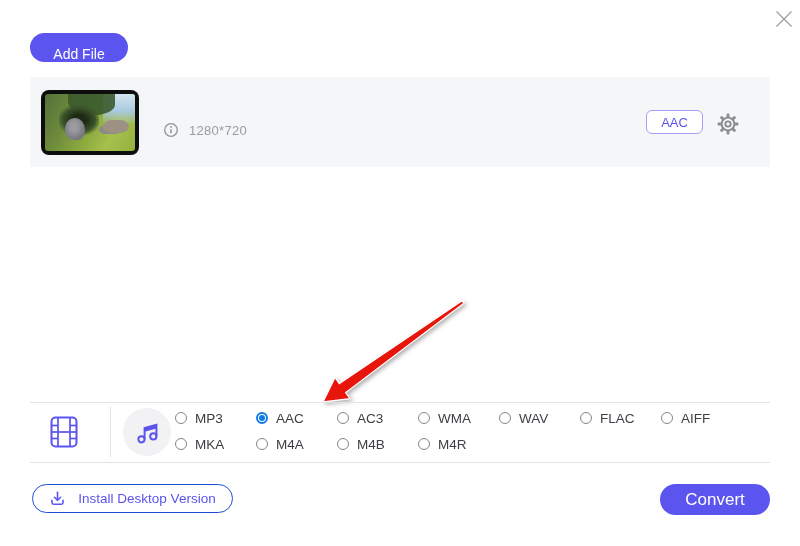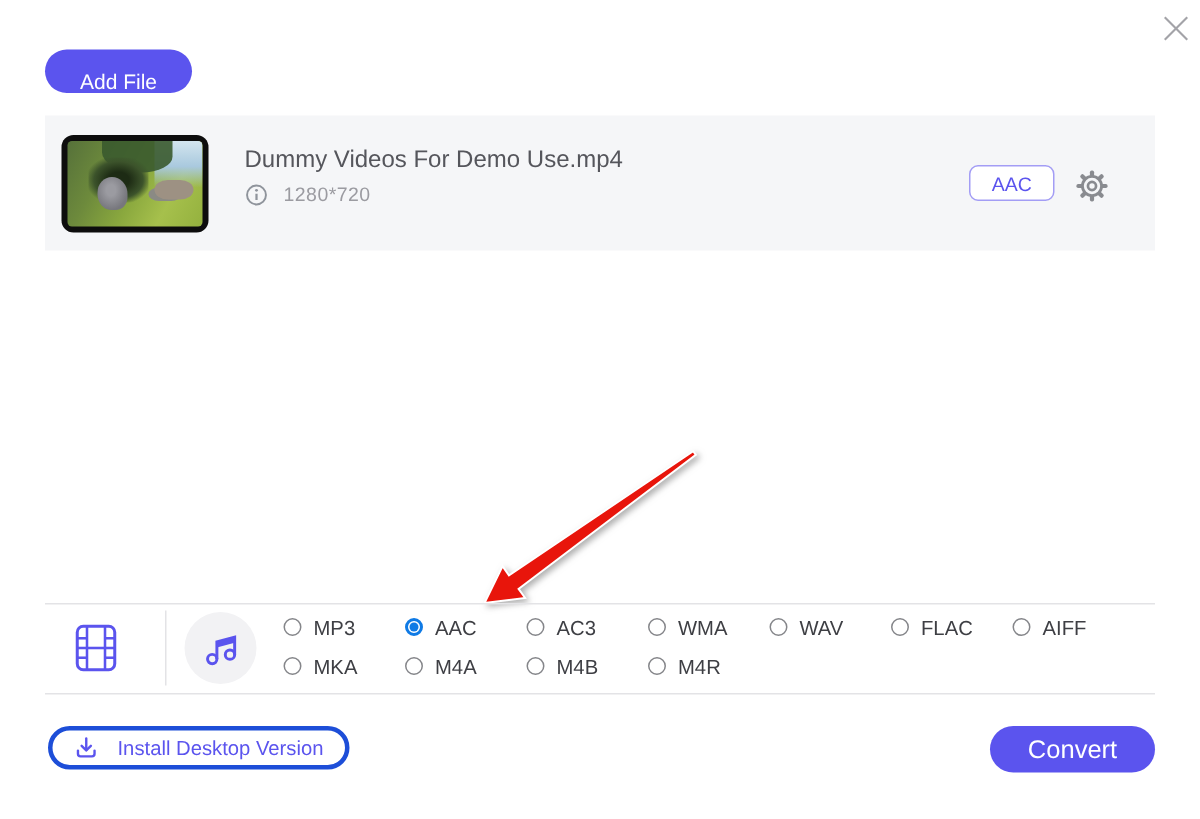--- a/index.html
+++ b/index.html
@@ -28,54 +28,54 @@
     background:linear-gradient(180deg,#d3e5ef 0%,#a9c9de 55%,rgba(169,201,222,0) 100%); }
   .trees { position:absolute; left:26%; top:-6%; width:52%; height:42%;
     background:#3a5a2e; border-radius:0 0 55% 70%; opacity:.9; }
   .burrow{ position:absolute; left:16%; top:20%; width:44%; height:52%;
     background:radial-gradient(ellipse at 50% 50%, #1d2b14 25%, #3c532b 58%, rgba(60,83,43,0) 78%); }
   .bunny { position:absolute; left:22%; top:42%; width:22%; height:38%;
     background:radial-gradient(ellipse at 45% 40%, #9b9ba1 20%, #77777d 70%); border-radius:55% 60% 45% 55%; }
   .rocks { position:absolute; right:7%; top:46%; width:29%; height:23%;
     background:#9d9183; border-radius:45%/65%; box-shadow:-6px 3px 0 -2px #8a8a84; }
   .fname { position:absolute; left:133px; top:21px; font-size:16px; color:#55565c; }
-  .meta  { position:absolute; left:133px; top:45px; display:flex; gap:10px; }
+  .meta  { position:absolute; left:133px; top:45px; display:flex; align-items:center; gap:10px; }
   .meta-res { font-size:13px; color:#9b9ba1; letter-spacing:.3px; }
   .chip {
     position:absolute; left:616px; top:33px; width:57px; height:24px;
     border:1px solid #a39df5; border-radius:6px; background:#ffffff;
     color:var(--accent); font-size:13px; display:flex; align-items:center; justify-content:center; cursor:pointer;
   }
   .gear { position:absolute; left:687px; top:36px; width:22px; height:22px; cursor:pointer; }
 
   
   .arrow-svg { left:310px; top:290px; width:170px; height:125px;
     filter:drop-shadow(2px 2px 2px rgba(110,110,110,.55)); pointer-events:none; }
 
   
   .line { background:#e3e3e6; }
   .line-top    { left:30px; top:402px; width:740px; height:1px; }
   .line-bottom { left:30px; top:462px; width:740px; height:1px; }
   .vdivider    { left:110px; top:407px; width:1px; height:50px; background:#e3e3e6; }
   .film-icon   { left:50px; top:416px; width:28px; height:32px; cursor:pointer; }
   .music-circle{ left:123px; top:408px; width:48px; height:48px; border-radius:50%;
     background:#f2f2f4; display:flex; align-items:center; justify-content:center; }
-  .fmt-grid { left:189px; top:408px; width:575px; height:46px;
+  .fmt-grid { left:175px; top:408px; width:575px; height:46px;
     display:flex; flex-wrap:wrap; align-content:space-between; }
   .fmt { width:81px; height:20px; display:flex; align-items:center; gap:8px; cursor:pointer; }
   .radio { width:12px; height:12px; border:1px solid #85868a; border-radius:50%;
     background:#fff; position:relative; flex:none; }
   .radio.sel { border:2px solid var(--radio-blue); }
   .radio.sel::after { content:""; position:absolute; inset:1px; border-radius:50%; background:var(--radio-blue); }
   .fmt-label { font-size:13.5px; color:#3e3f44; }
 
   
   .install-btn {
     left:32px; top:484px; width:201px; height:29px; border-radius:15px;
-    border:3px solid #1d4ed8; background:#fff; color:var(--accent); font-size:13.5px;
+    border:1px solid #1d4ed8; background:#fff; color:var(--accent); font-size:13.5px;
     display:flex; align-items:center; justify-content:center; gap:12px; cursor:pointer;
   }
   .convert-btn {
     left:660px; top:484px; width:110px; height:31px; border-radius:16px;
     background:var(--accent); color:#fff; font-size:17px;
     display:flex; align-items:center; justify-content:center; cursor:pointer;
   }
   :root { --accent:#5b54ee; --radio-blue:#0f7ae5; }
 </style>
 </head>
@@ -95,21 +95,20 @@
 <div class="abs file-row">
   <div class="thumb">
     <div class="video">
       <div class="sky"></div>
       <div class="trees"></div>
       <div class="burrow"></div>
       <div class="bunny"></div>
       <div class="rocks"></div>
     </div>
   </div>
-  <div class="fname">Dummy Videos For Demo Use.mp4</div>
   <div class="meta">
     <svg width="16" height="16" viewBox="0 0 16 16">
       <circle cx="8" cy="8" r="6.3" fill="none" stroke="#8f949c" stroke-width="1.3"></circle>
       <circle cx="8" cy="4.9" r="0.95" fill="#8f949c"></circle>
       <line x1="8" y1="7.2" x2="8" y2="11.3" stroke="#8f949c" stroke-width="1.5"></line>
     </svg>
     <span class="meta-res">1280*720</span>
   </div>
   <div class="chip">
     <span>AAC</span>

